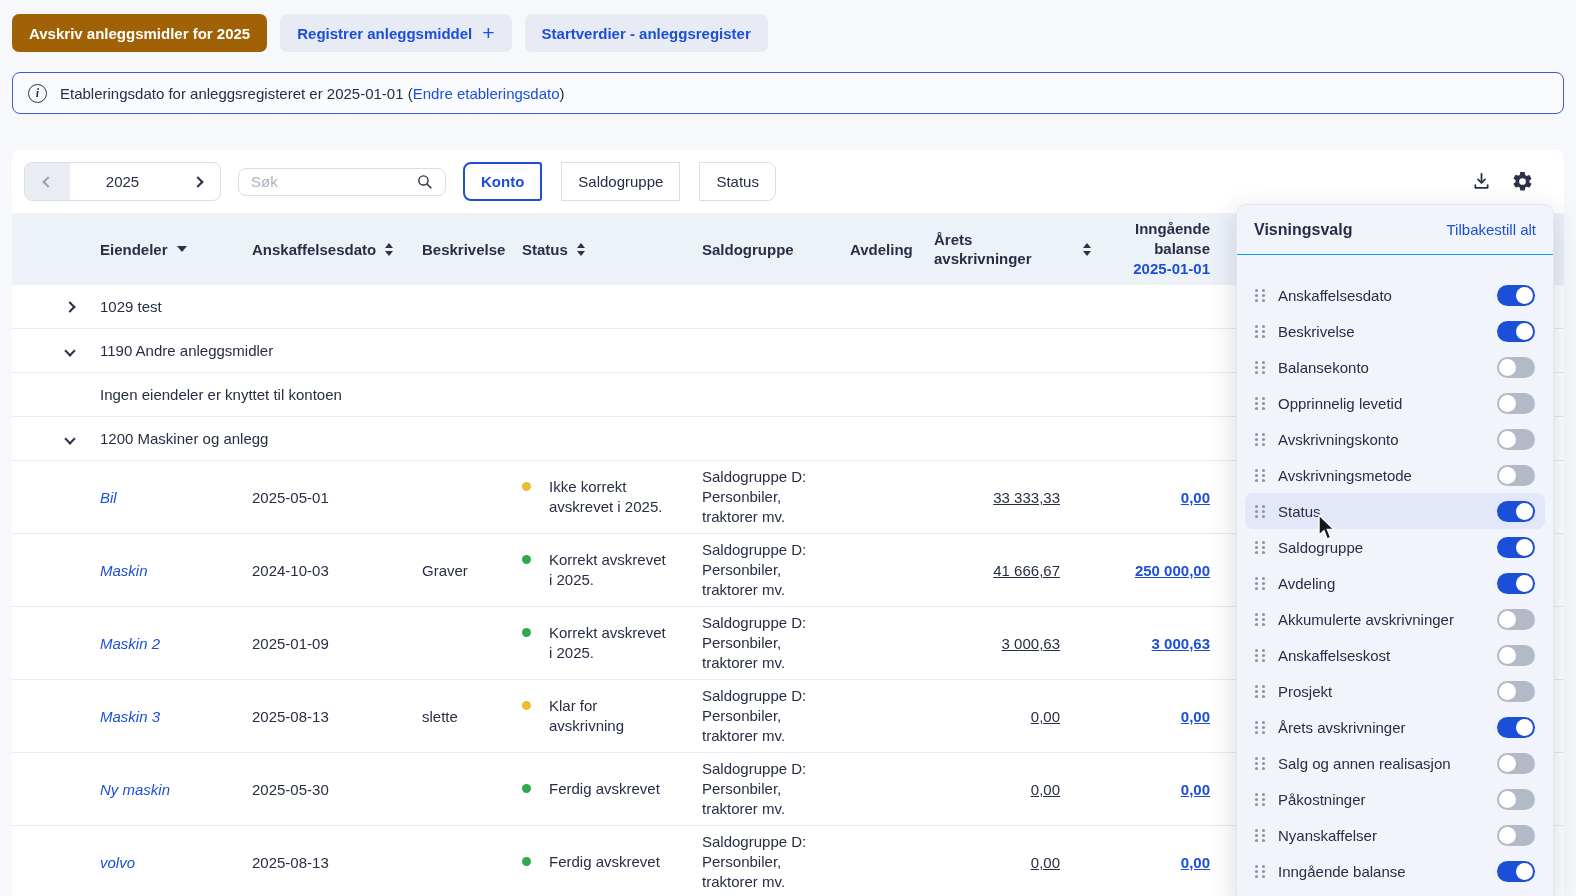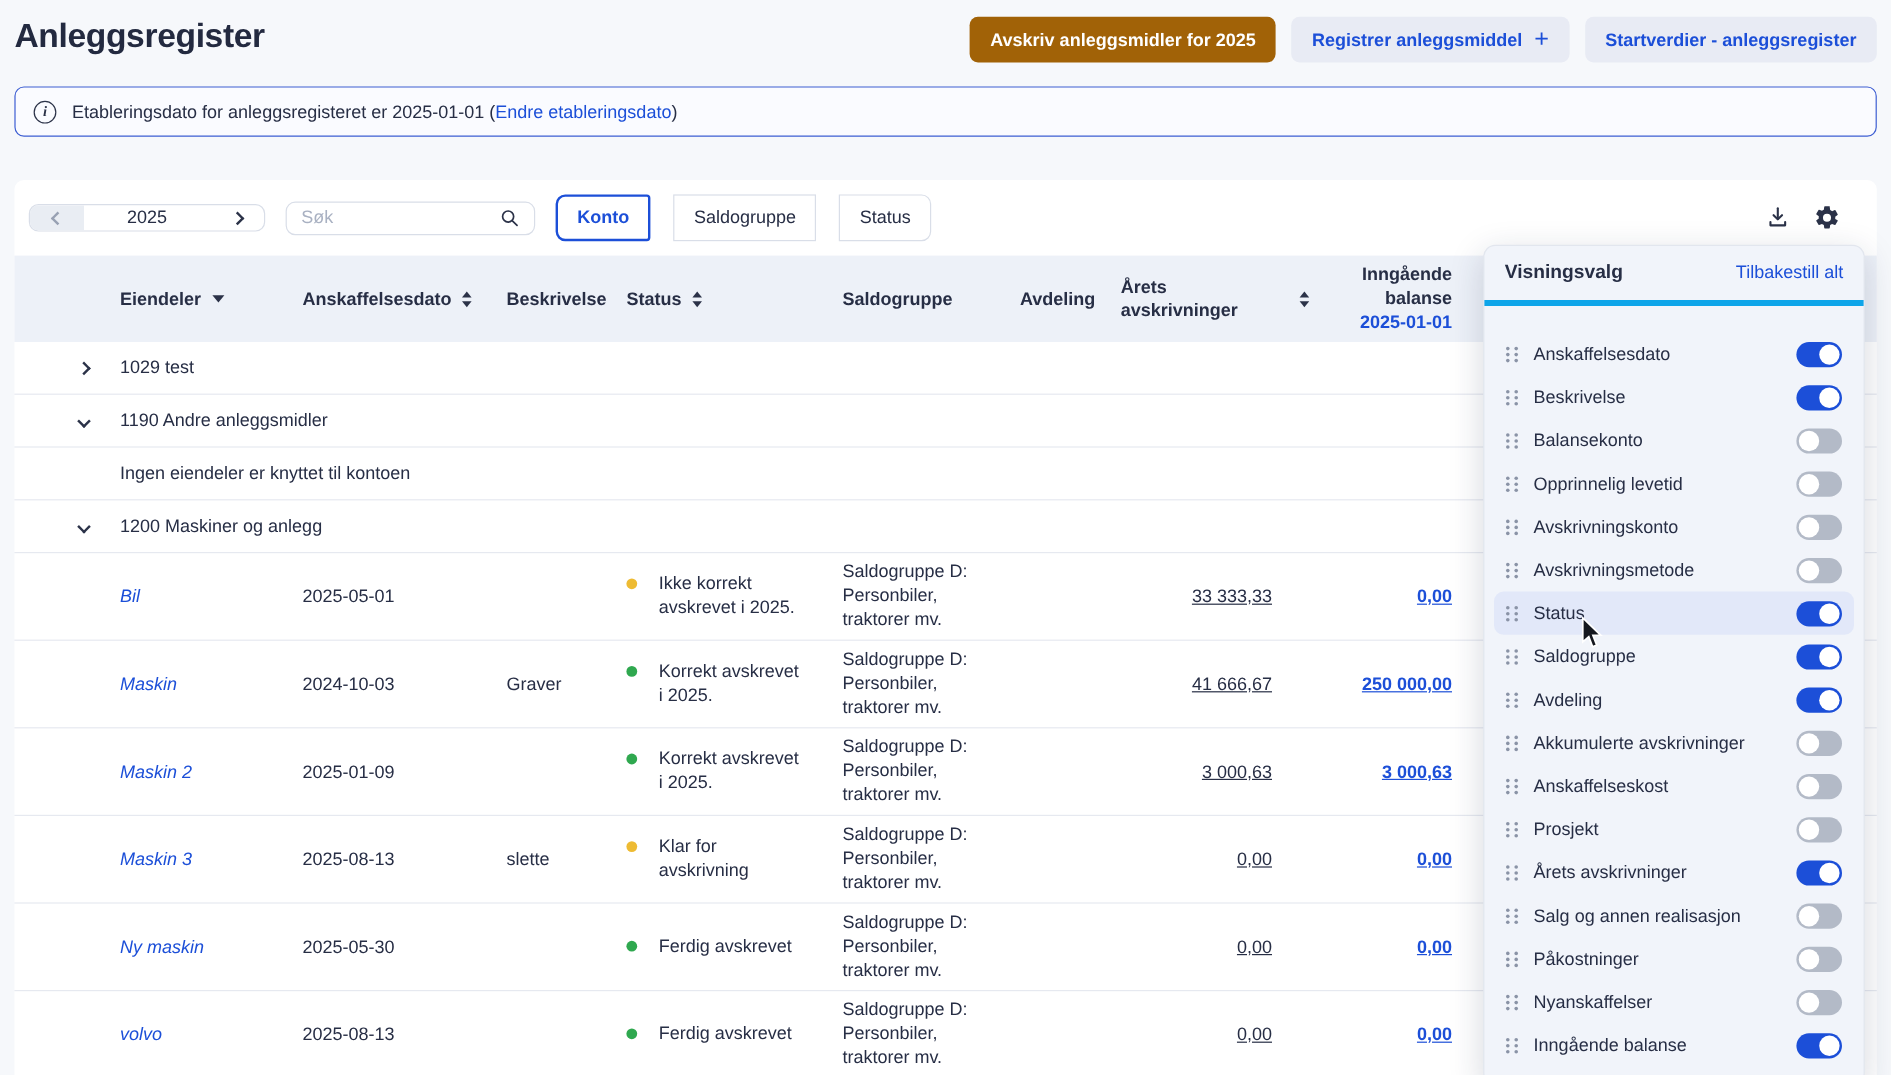--- a/index.html
+++ b/index.html
@@ -25,21 +25,21 @@
   
   .banner { margin:20px 12px 0 12px; height:42px; border:1px solid #3d5ed2; background:#fafbff;
             border-radius:8px; display:flex; align-items:center; gap:13px; padding:0 15px; }
   .info-icon { width:19px; height:19px; border:1.6px solid #2b3248; border-radius:50%;
                display:flex; align-items:center; justify-content:center; font-size:12px; font-weight:700;
                color:#2b3248; font-family:"Liberation Serif",serif; font-style:italic; flex:0 0 auto;}
   .banner a { color:#1c4fd8; text-decoration:none; }
   
   .card { margin:36px 12px 0 12px; background:#fff; border-radius:8px 8px 0 0; }
   .toolbar { display:flex; align-items:center; padding:12px; gap:17px; }
-  .yearbox { width:197px; height:23px; border:1px solid #d9dee8; border-radius:8px; display:flex;
+  .yearbox { width:197px; height:39px; border:1px solid #d9dee8; border-radius:8px; display:flex;
              overflow:hidden; background:#fff; flex:0 0 auto; }
   .year-btn { width:45px; display:flex; align-items:center; justify-content:center; cursor:pointer; }
   .year-prev { background:#e9edf3; }
   .year-label { flex:1; display:flex; align-items:center; justify-content:center; font-weight:500; }
   .chev { width:8px; height:8px; border-color:#2b3248; border-style:solid; border-width:0; display:inline-block; }
   .chev-left  { border-left-width:2px; border-bottom-width:2px; transform:rotate(45deg); border-color:#98a1b3; }
   .chev-right { border-right-width:2px; border-top-width:2px; transform:rotate(45deg); }
   .chev-down  { border-right-width:2px; border-bottom-width:2px; transform:rotate(45deg); }
   .searchbox { width:208px; height:28px; border:1px solid #d9dee8; border-radius:8px; background:#fff;
                display:flex; align-items:center; padding:0 12px; gap:8px; flex:0 0 auto; }
@@ -87,21 +87,21 @@
   .dot-yellow { background:#eebb33; }
   .status-text { line-height:20px; }
   .saldo { line-height:20px; }
   .num { text-align:right; padding-left:0; padding-right:2px;text-decoration:underline; }
   .opening { color:#1c4fd8; font-weight:600; cursor:pointer; }
   
   .panel { position:absolute; left:1236px; top:204px; width:318px; background:#f1f4fa;
            border:1px solid #e2e6ee; border-radius:10px; box-shadow:0 8px 28px rgba(30,40,70,0.18);
            z-index:10; padding-bottom:10px; }
   .panel-head { height:50px; display:flex; align-items:center; justify-content:space-between;
-                padding:0 17px; border-bottom:5px solid #0ea5e9; }
+                padding:0 17px; border-bottom:1px solid #0ea5e9; }
   .panel-title { font-size:16px; font-weight:700; }
   .panel-reset { color:#1c4fd8; font-weight:400; text-decoration:none; cursor:pointer; }
   .plist { padding:22px 8px 4px 8px; }
   .pitem { height:36px; display:flex; align-items:center; gap:13px; padding:0 10px; border-radius:8px; cursor:pointer; }
   .pitem.hl { background:#e2e8f9; }
   .drag { width:10px; height:13px; position:relative; flex:0 0 auto; }
   .drag::before { content:""; position:absolute; width:3px; height:3px; border-radius:50%; background:#8a93a6;
                   box-shadow: 7px 0 0 #8a93a6, 0 5px 0 #8a93a6, 7px 5px 0 #8a93a6, 0 10px 0 #8a93a6, 7px 10px 0 #8a93a6; }
   .switch { width:38px; height:21px; border-radius:11px; margin-left:auto; position:relative; flex:0 0 auto; cursor:pointer; }
   .switch.on { background:#1c4fd8; }
@@ -110,21 +110,20 @@
   .switch.on::after { right:2px; }
   .switch.off::after { left:2px; }
   
   .cursor { position:absolute; left:1316px; top:514px; z-index:20; pointer-events:none; }
   svg.stroke-icon { stroke:#2b3248; fill:none; stroke-width:2; stroke-linecap:round; stroke-linejoin:round; }
 </style>
 </head>
 <body>
 
 <div class="top">
-  <h1 class="page-title">Anleggsregister</h1>
   <div class="actions">
     <button class="btn btn-primary">Avskriv anleggsmidler for 2025</button>
     <button class="btn btn-secondary">
       <span>Registrer anleggsmiddel</span>
       <span class="plus-glyph">+</span>
     </button>
     <button class="btn btn-secondary">Startverdier - anleggsregister</button>
   </div>
 </div>
 

